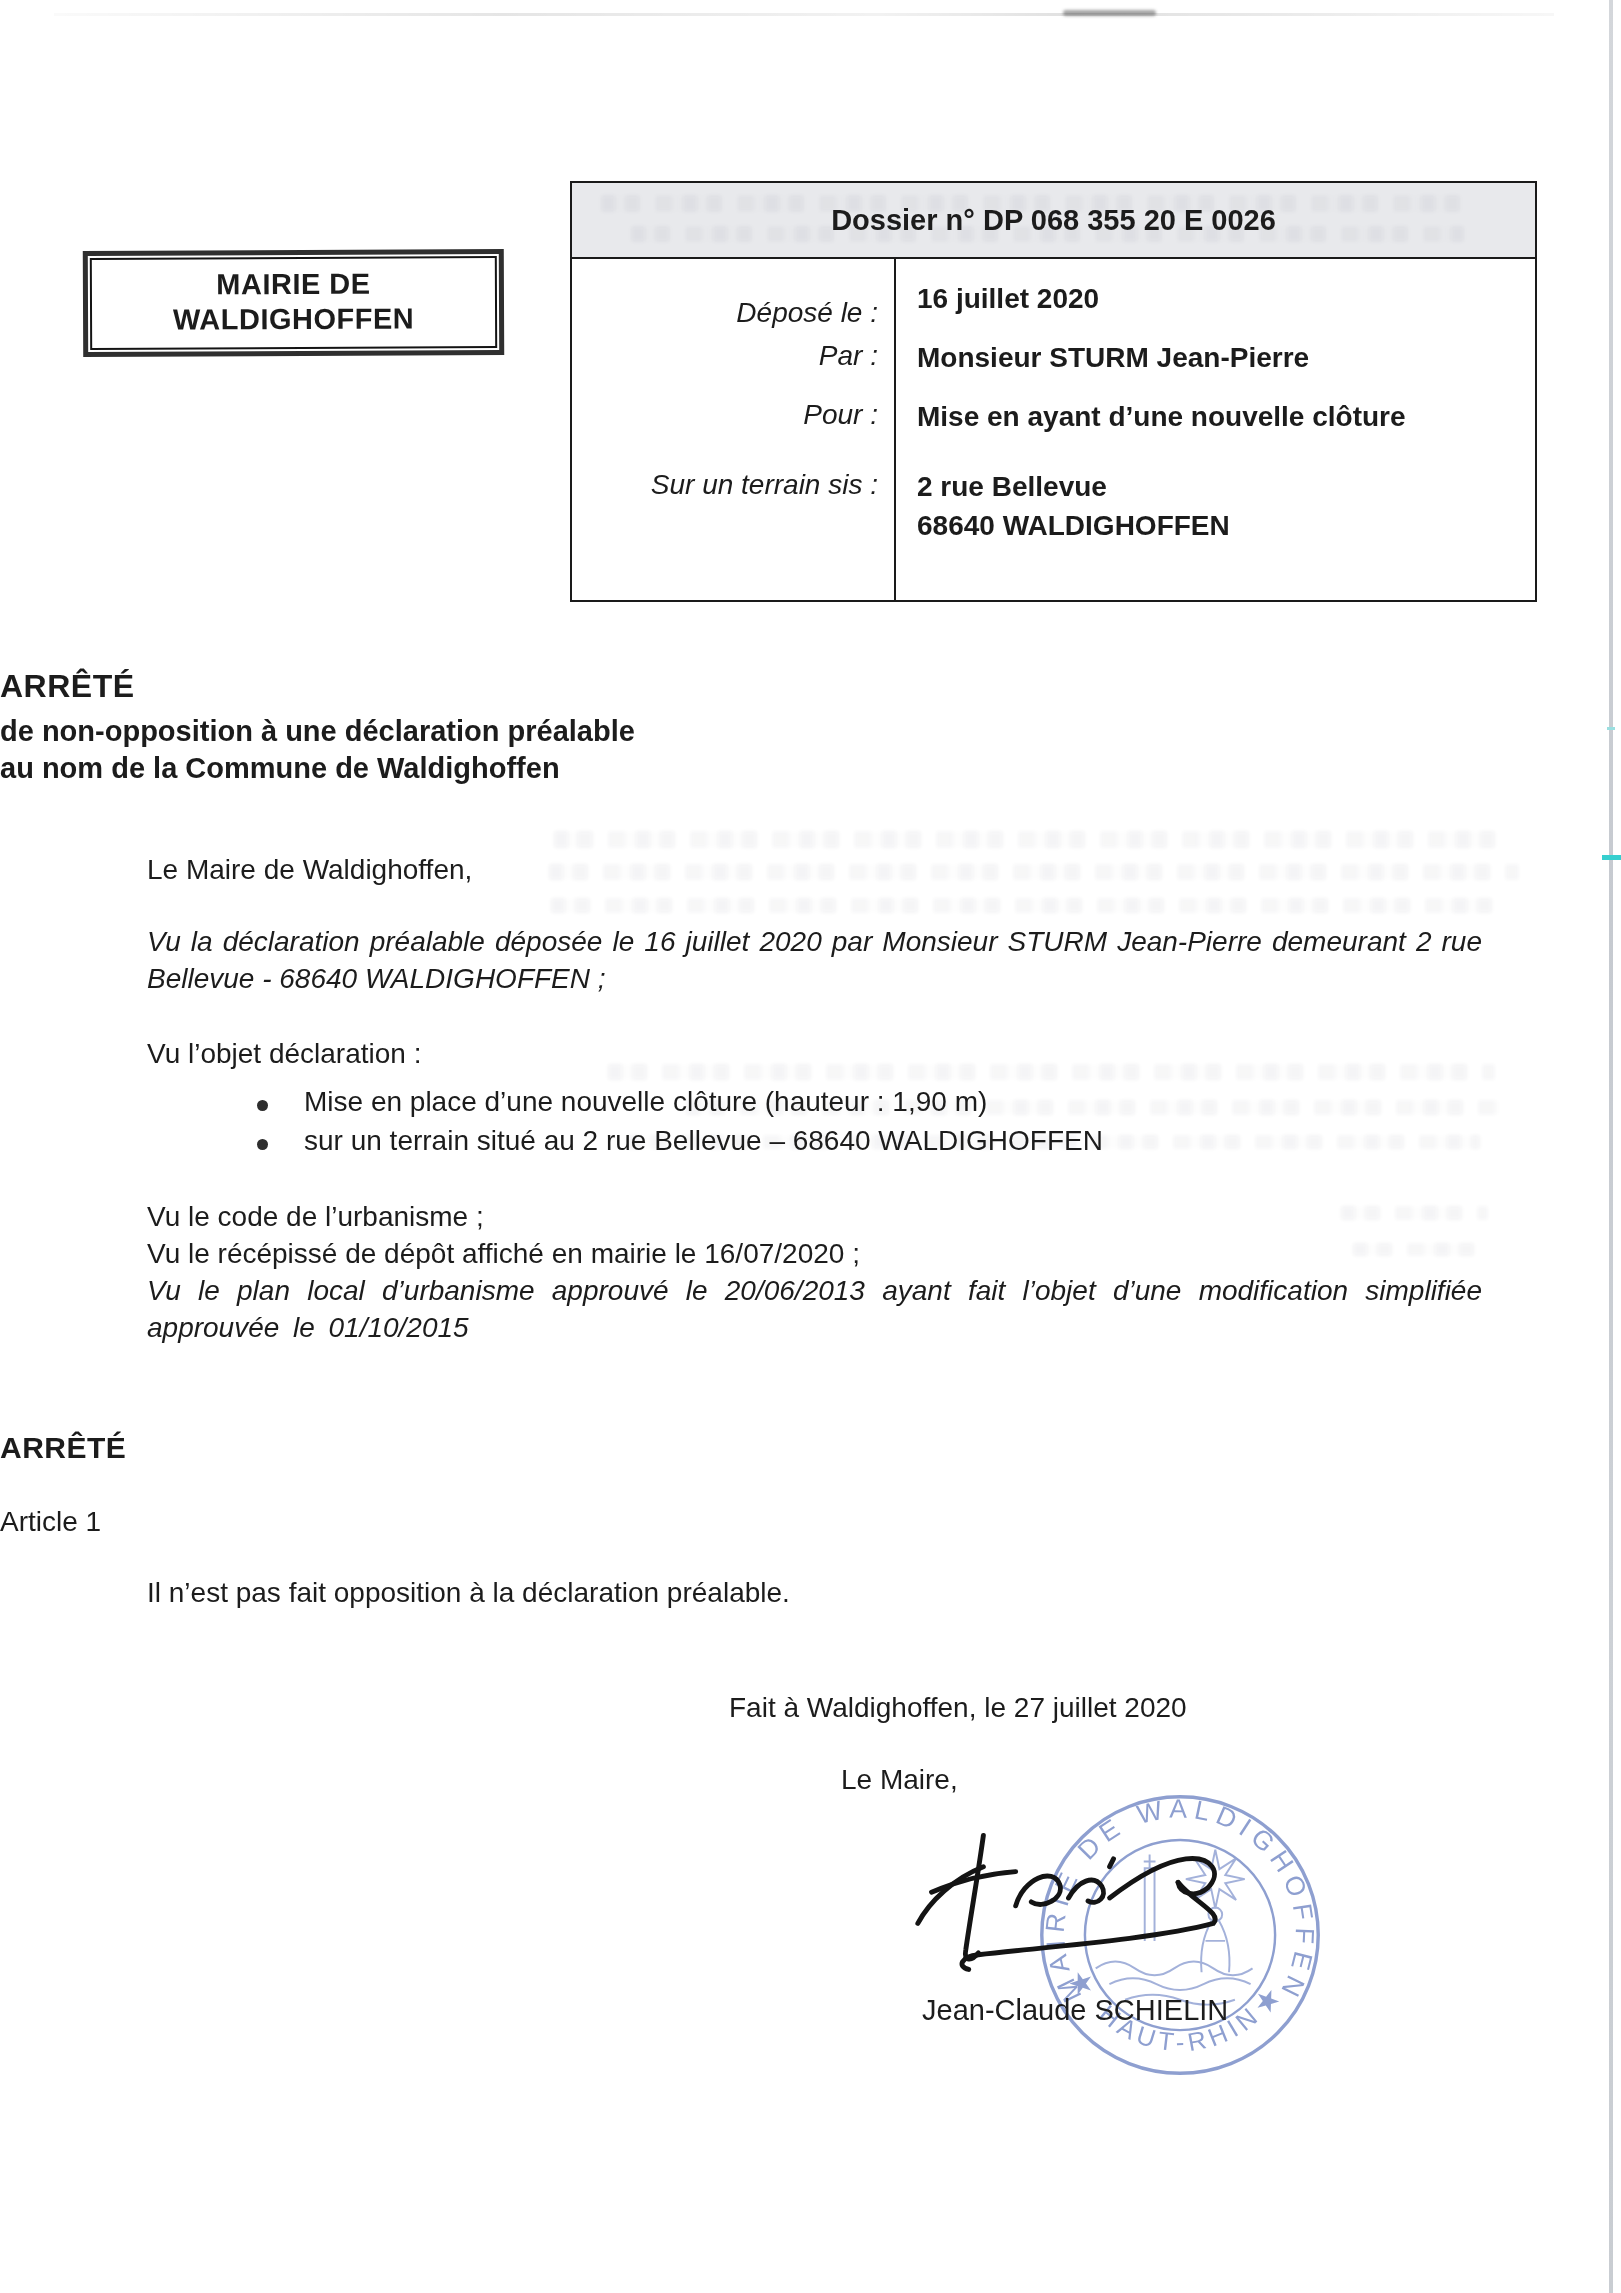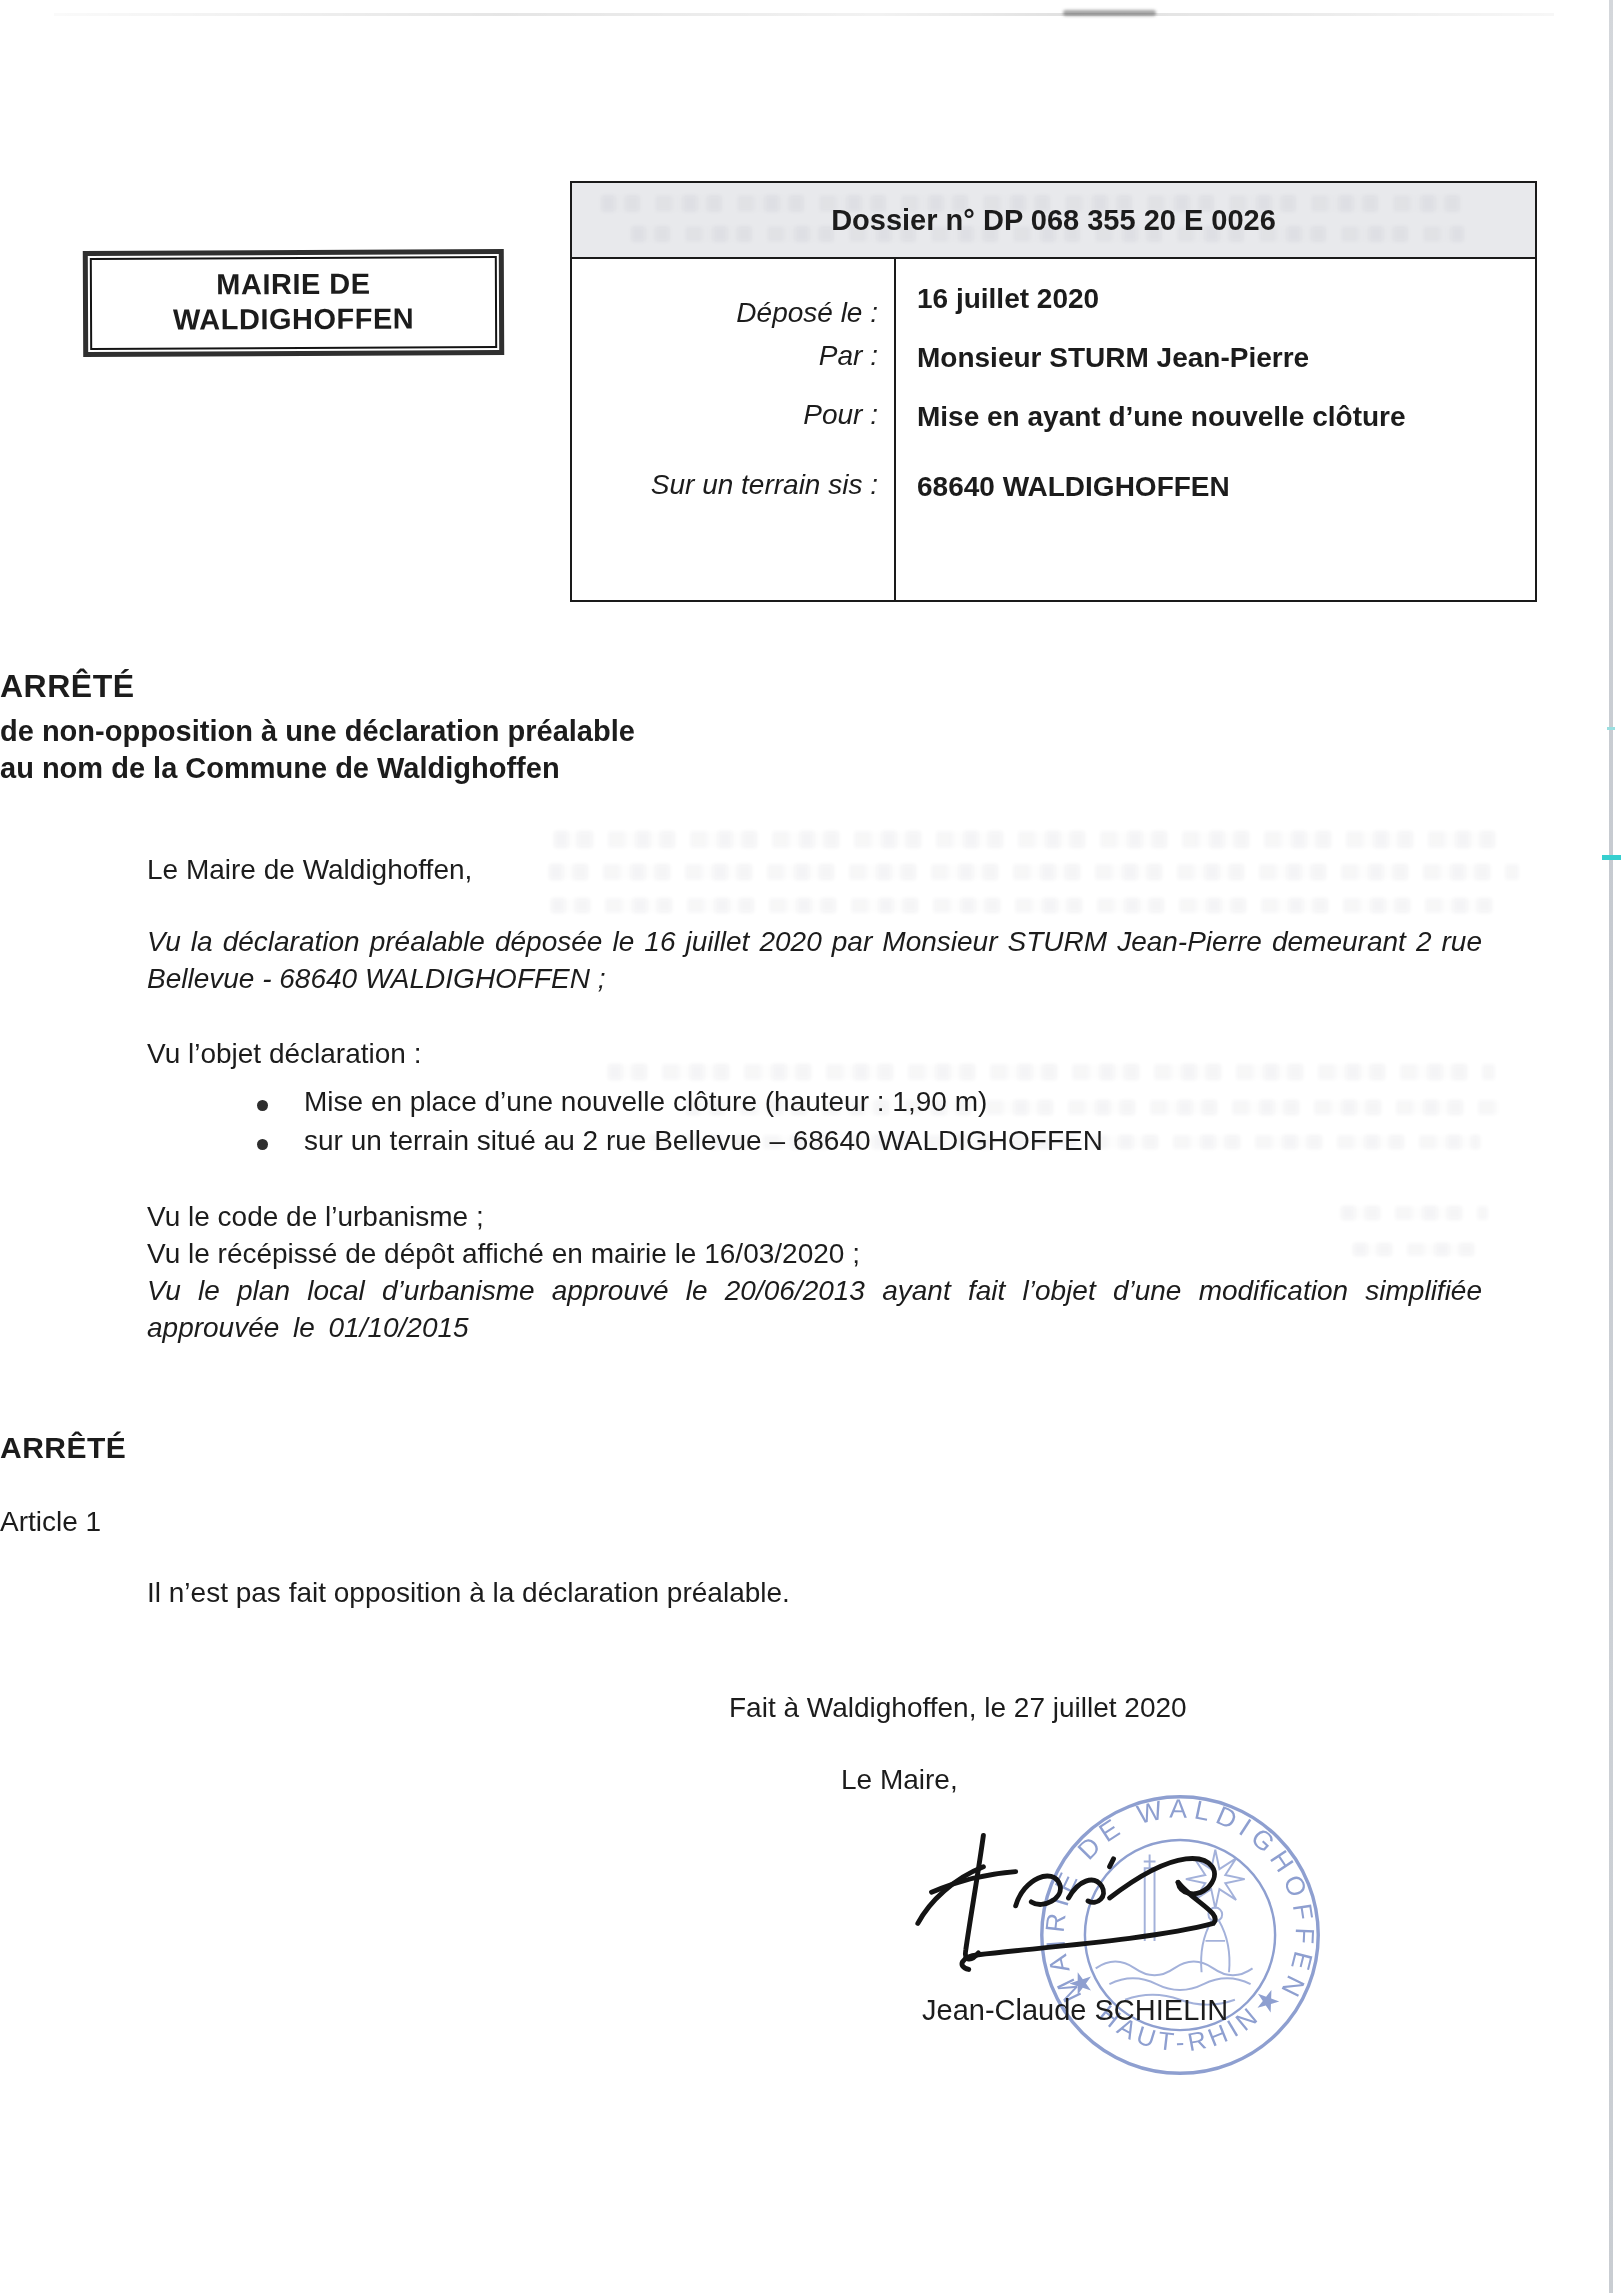--- a/index.html
+++ b/index.html
@@ -97,39 +97,40 @@
   <div class="d-value" style="top:96px">16 juillet 2020</div>
 
   <div class="d-label" style="top:157px">Par :</div>
   <div class="d-value" style="top:155px">Monsieur STURM Jean-Pierre</div>
 
   <div class="d-label" style="top:216px">Pour :</div>
   <div class="d-value" style="top:214px">Mise en ayant d’une nouvelle clôture</div>
 
   <div class="d-label" style="top:286px">Sur un terrain sis :</div>
   <div class="d-value" style="top:284px">
+    <div>2 rue Bellevue</div>
     <div>68640 WALDIGHOFFEN</div>
   </div>
 </div>
 
 <div class="abs center-block h-arrete" style="top:668px">ARRÊTÉ</div>
 <div class="abs center-block h-sub" style="top:715px">de non-opposition à une déclaration préalable</div>
 <div class="abs center-block h-sub" style="top:752px">au nom de la Commune de Waldighoffen</div>
 
 <div class="abs body-par" style="top:851px">Le Maire de Waldighoffen,</div>
 <div class="abs body-par justify" style="top:923px">Vu la déclaration préalable déposée le 16 juillet 2020 par Monsieur STURM Jean-Pierre demeurant 2 rue Bellevue - 68640 WALDIGHOFFEN ;</div>
 <div class="abs body-par" style="top:1035px">Vu l’objet déclaration :</div>
 
 <div class="abs bullet-dot" style="left:257px;top:1100px"></div>
 <div class="abs bullet-text" style="left:304px;top:1086px">Mise en place d’une nouvelle clôture (hauteur : 1,90 m)</div>
 <div class="abs bullet-dot" style="left:257px;top:1139px"></div>
 <div class="abs bullet-text" style="left:304px;top:1125px">sur un terrain situé au 2 rue Bellevue – 68640 WALDIGHOFFEN</div>
 
 <div class="abs body-par" style="top:1198px">Vu le code de l’urbanisme ;</div>
-<div class="abs body-par" style="top:1235px">Vu le récépissé de dépôt affiché en mairie le 16/03/2020 ;</div>
+<div class="abs body-par" style="top:1235px">Vu le récépissé de dépôt affiché en mairie le 16/07/2020 ;</div>
 <div class="abs body-par justify" style="top:1272px;word-spacing:5.9px">Vu le plan local d’urbanisme approuvé le 20/06/2013 ayant fait l’objet d’une modification simplifiée approuvée le 01/10/2015</div>
 
 <div class="abs center-block h-arrete" style="top:1431px;font-size:30px">ARRÊTÉ</div>
 <div class="abs center-block" style="top:1506px;font-size:28px">Article 1</div>
 <div class="abs body-par" style="top:1574px">Il n’est pas fait opposition à la déclaration préalable.</div>
 
 <div class="abs closing-line" style="left:729px;top:1692px">Fait à Waldighoffen, le 27 juillet 2020</div>
 <div class="abs closing-line" style="left:841px;top:1764px">Le Maire,</div>
 
 <svg class="abs stamp" viewBox="0 0 305 305">

